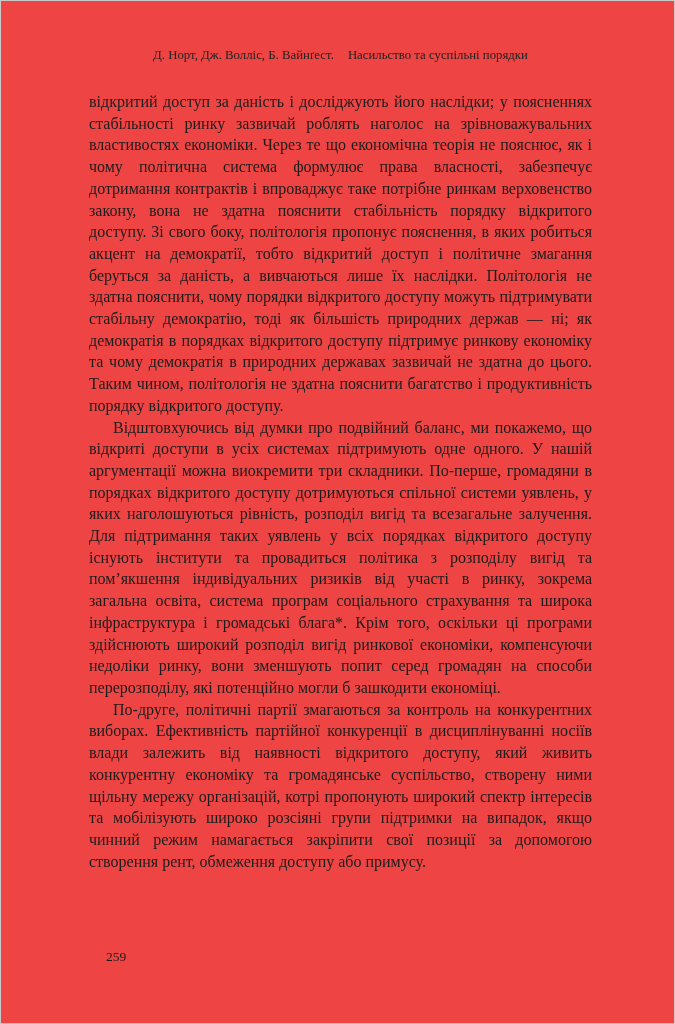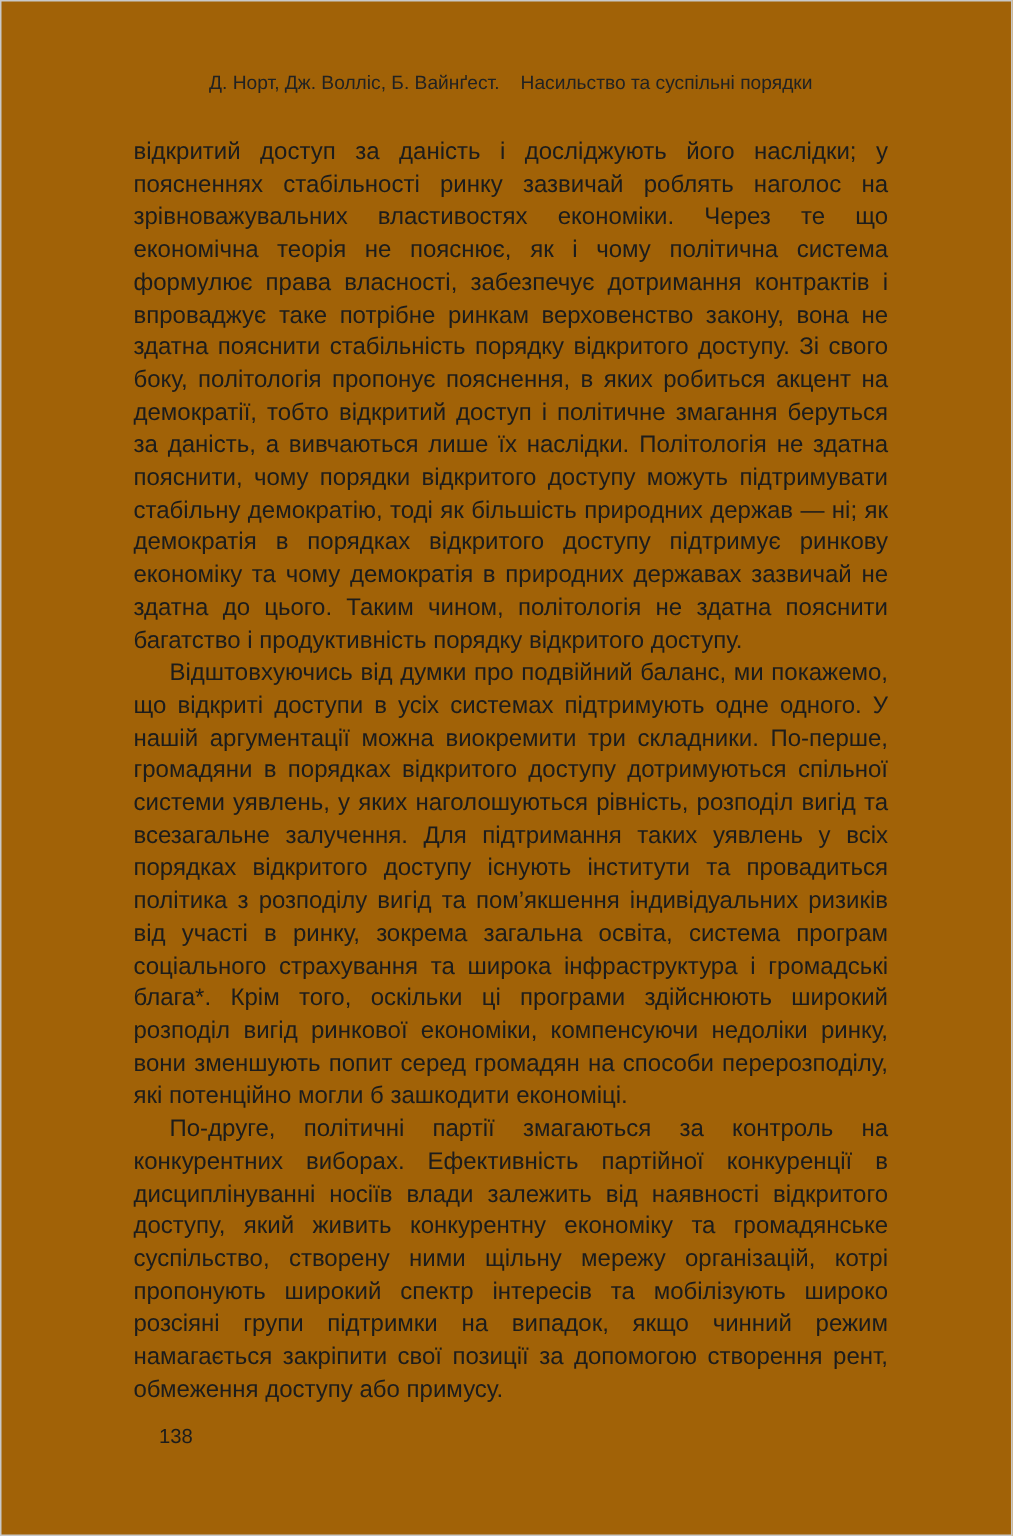--- a/index.html
+++ b/index.html
@@ -5,24 +5,24 @@
   html, body {
     margin: 0;
     padding: 0;
     background: #f2f2f2;
   }
   .page {
     position: relative;
     width: 675px;
     height: 1024px;
     margin: 0 auto;
-    background: #a16207;
+    background: #ef4444;
     border: 1px solid #c9c9c9;
     box-sizing: border-box;
-    font-family: Liberation Sans, sans-serif;
+    font-family: Liberation Serif, serif;
     color: #1c1c1c;
     overflow: hidden;
   }
   .content {
     position: absolute;
     top: 46px;
     left: 88px;
     right: 82px;
   }
   .running-head {
@@ -65,14 +65,14 @@
     </div>
 
     <div class="body-text">
       <p>відкритий доступ за даність і досліджують його наслідки; у поясненнях стабільності ринку зазвичай роблять наголос на зрівноважувальних властивостях економіки. Через те що економічна теорія не пояснює, як і чому політична система формулює права власності, забезпечує дотримання контрактів і впроваджує таке потрібне ринкам верховенство закону, вона не здатна пояснити стабільність порядку відкритого доступу. Зі свого боку, політологія пропонує пояснення, в яких робиться акцент на демократії, тобто відкритий доступ і політичне змагання беруться за даність, а вивчаються лише їх наслідки. Політологія не здатна пояснити, чому порядки відкритого доступу можуть підтримувати стабільну демократію, тоді як більшість природних держав — ні; як демократія в порядках відкритого доступу підтримує ринкову економіку та чому демократія в природних державах зазвичай не здатна до цього. Таким чином, політологія не здатна пояснити багатство і продуктивність порядку відкритого доступу.</p>
       <p class="indent">Відштовхуючись від думки про подвійний баланс, ми покажемо, що відкриті доступи в усіх системах підтримують одне одного. У нашій аргументації можна виокремити три складники. По-перше, громадяни в порядках відкритого доступу дотримуються спільної системи уявлень, у яких наголошуються рівність, розподіл вигід та всезагальне залучення. Для підтримання таких уявлень у всіх порядках відкритого доступу існують інститути та провадиться політика з розподілу вигід та пом’якшення індивідуальних ризиків від участі в ринку, зокрема загальна освіта, система програм соціального страхування та широка інфраструктура і громадські блага*. Крім того, оскільки ці програми здійснюють широкий розподіл вигід ринкової економіки, компенсуючи недоліки ринку, вони зменшують попит серед громадян на способи перерозподілу, які потенційно могли б зашкодити економіці.</p>
       <p class="indent">По-друге, політичні партії змагаються за контроль на конкурентних виборах. Ефективність партійної конкуренції в дисциплінуванні носіїв влади залежить від наявності відкритого доступу, який живить конкурентну економіку та громадянське суспільство, створену ними щільну мережу організацій, котрі пропонують широкий спектр інтересів та мобілізують широко розсіяні групи підтримки на випадок, якщо чинний режим намагається закріпити свої позиції за допомогою створення рент, обмеження доступу або примусу.</p>
     </div>
 
   </div>
 
-  <div class="page-number">138</div>
+  <div class="page-number">259</div>
 </div>
 
 </body></html>

